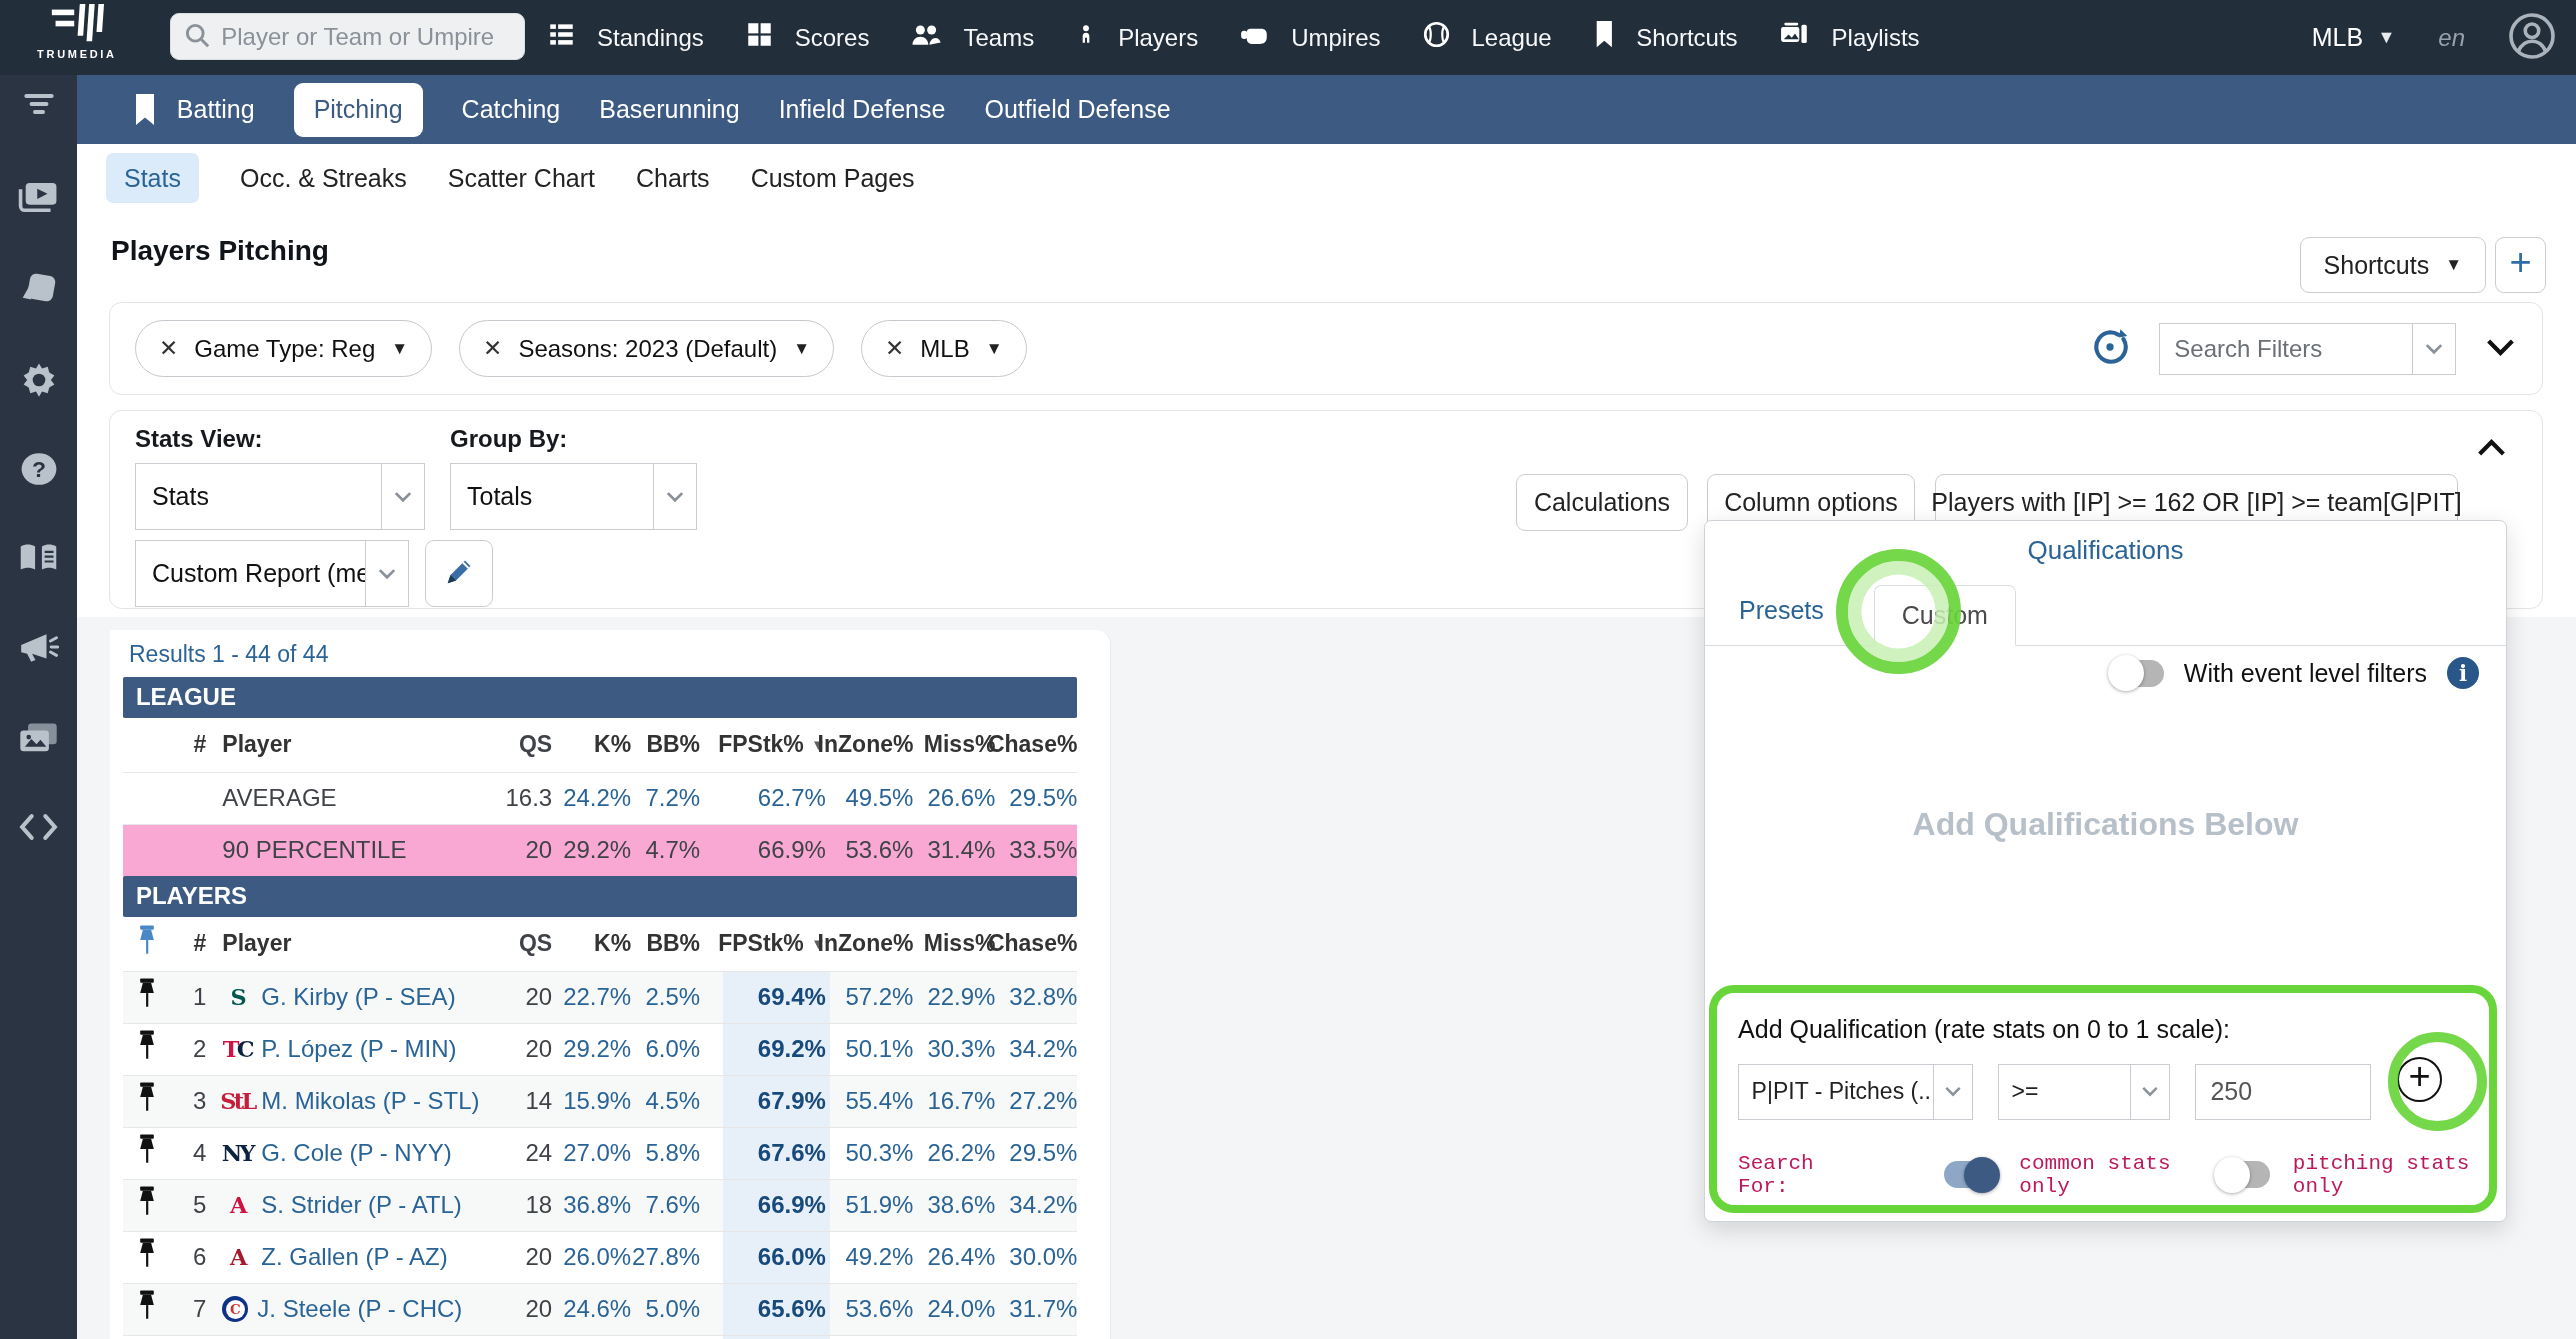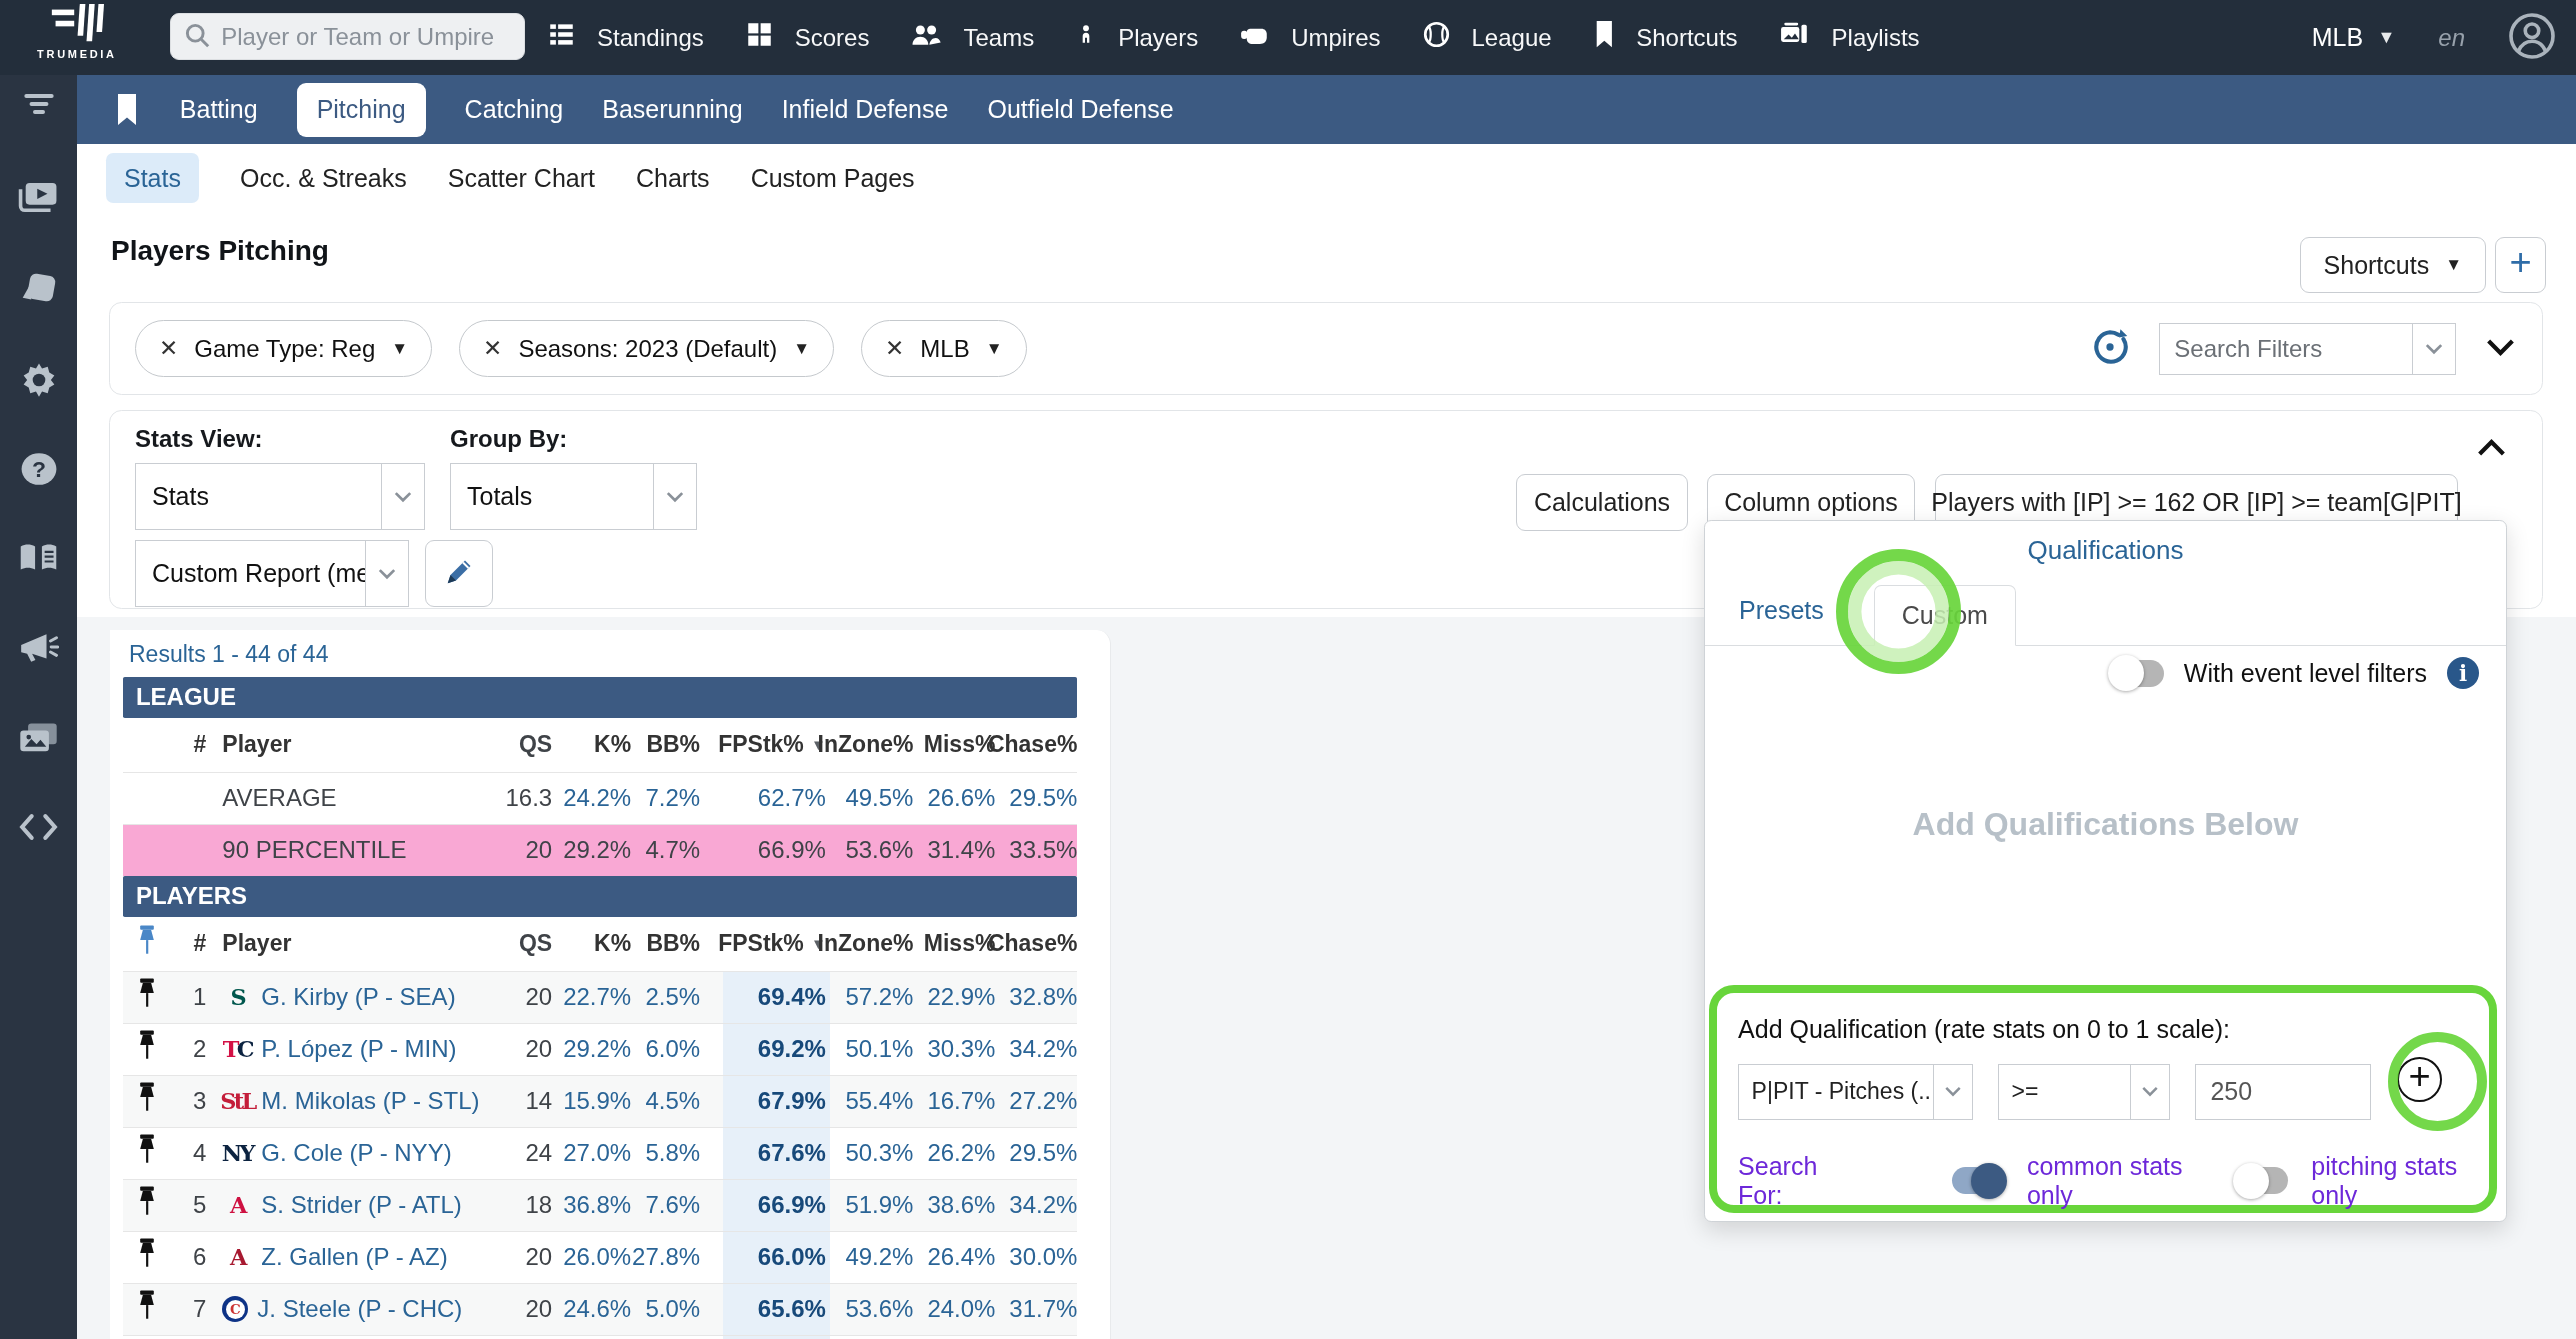--- a/index.html
+++ b/index.html
@@ -22,21 +22,21 @@
   .mlb-sel { display:flex; align-items:center; gap:14.3px; color:#fff; font-size:25px; }
   .mlb-caret { font-size:18px; color:#e8eaec; }
   .lang { color:#97a1ab; font-size:24px;font-style:italic; }
 
   
   .sidebar { position:absolute; left:0; top:75px; width:77px; height:1265px; background:#2a3442; z-index:25; }
   .side-icon { position:absolute; left:0; width:77px; text-align:center; }
 
   
   .bluenav { position:absolute; left:77px; top:75px; width:2499px; height:69px; background:#3c5a82;
-    display:flex; align-items:center; padding-left:38px; gap:39px; z-index:20; }
+    display:flex; align-items:center; padding-left:56px; gap:18px; z-index:20; }
   .bluetab { color:#fff; font-size:25px; cursor:pointer; white-space:nowrap; }
   .bluetab.pill { background:#fff; color:#3c5a82; border-radius:9px; padding:12.5px 20px; }
   .bm { margin-right:1.8px; display:flex; align-items:center; }
 
   
   .viewnav { position:absolute; left:77px; top:144px; width:2499px; height:68px; background:#fff;
     display:flex; align-items:center; padding-left:29px; gap:41px; }
   .viewtab { color:#222; font-size:25px; cursor:pointer; white-space:nowrap; }
   .viewtab.active { background:#dcebf9; color:#2a6496; border-radius:7.2px; padding:10.7px 18px; }
 
@@ -132,21 +132,21 @@
   .qsel { border:0.9px solid #c9cdd2; height:56px; background:#fff; display:flex; align-items:center; font-size:23px;
     color:#222; cursor:pointer; }
   .qsel .val { flex:1; padding-left:12.5px; white-space:nowrap; overflow:hidden; }
   .qsel .sel-caret { width:39px; }
   .qinput { width:176px; height:56px; border:0.9px solid #c9cdd2; font-size:25px; color:#555; padding-left:14.3px;
     font-family:inherit; outline:none; }
   .plus-circle { position:absolute; right:47px; top:64px; width:45px; height:45px; border:2.7px solid #111;
     border-radius:50%; display:flex; align-items:center; justify-content:center; font-size:38px; color:#111;
     cursor:pointer; padding-bottom:5.4px; }
   .search-row { display:flex; align-items:center; margin:32px 0 0 21.5px; gap:23px; }
-  .search-row .lbl { font-size:25px; color:#6d28d9; }
+  .search-row .lbl { font-size:21px; color:#be185d;font-family:Liberation Mono, monospace; }
   .search-row .gap { width:57px; }
 
   .tgl { position:relative; width:52px; height:27px; border-radius:13.4px; flex-shrink:0; cursor:pointer; }
   .tgl .knob { position:absolute; top:-4.5px; width:36px; height:36px; border-radius:50%;
     box-shadow:0 0.9px 3.6px rgba(0,0,0,.35); }
   .tgl.off { background:#b5b5b5; }
   .tgl.off .knob { left:-3.6px; background:#fff; }
   .tgl.on { background:#8fa7c6; }
   .tgl.on .knob { right:-3.6px; background:#3c5a82; }
 

